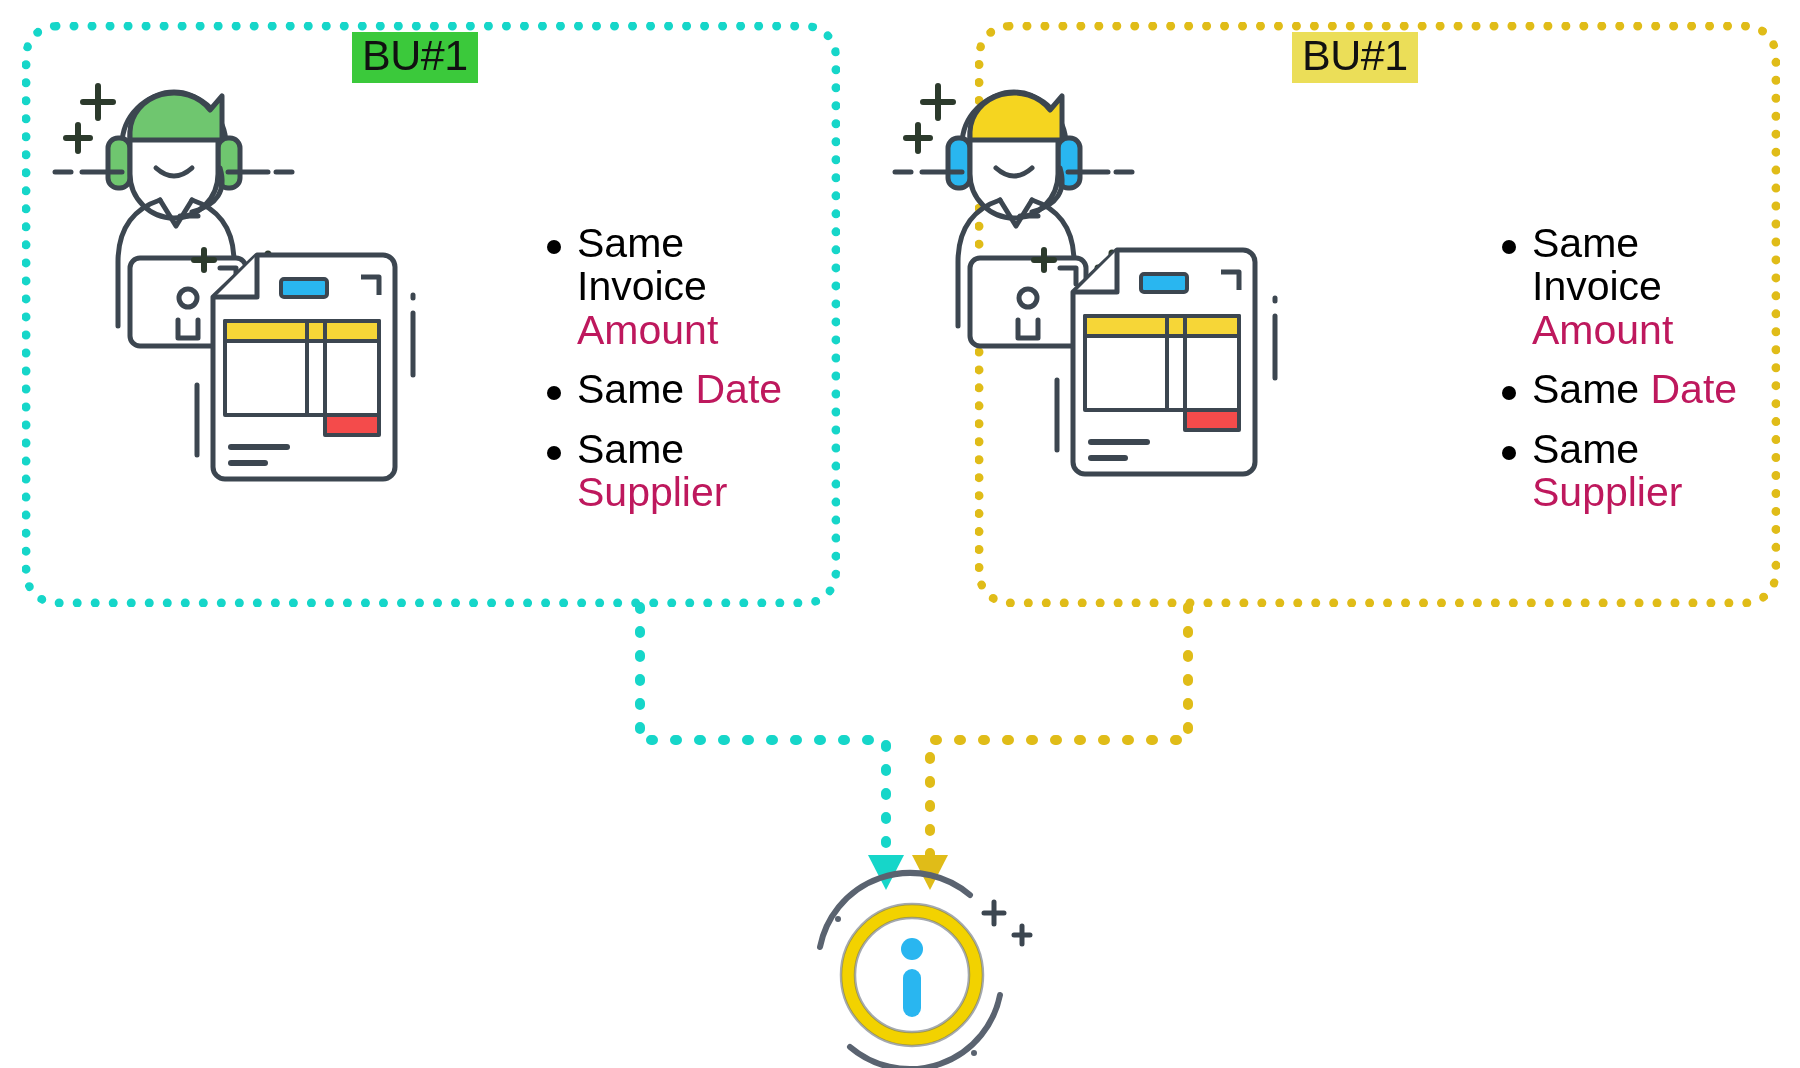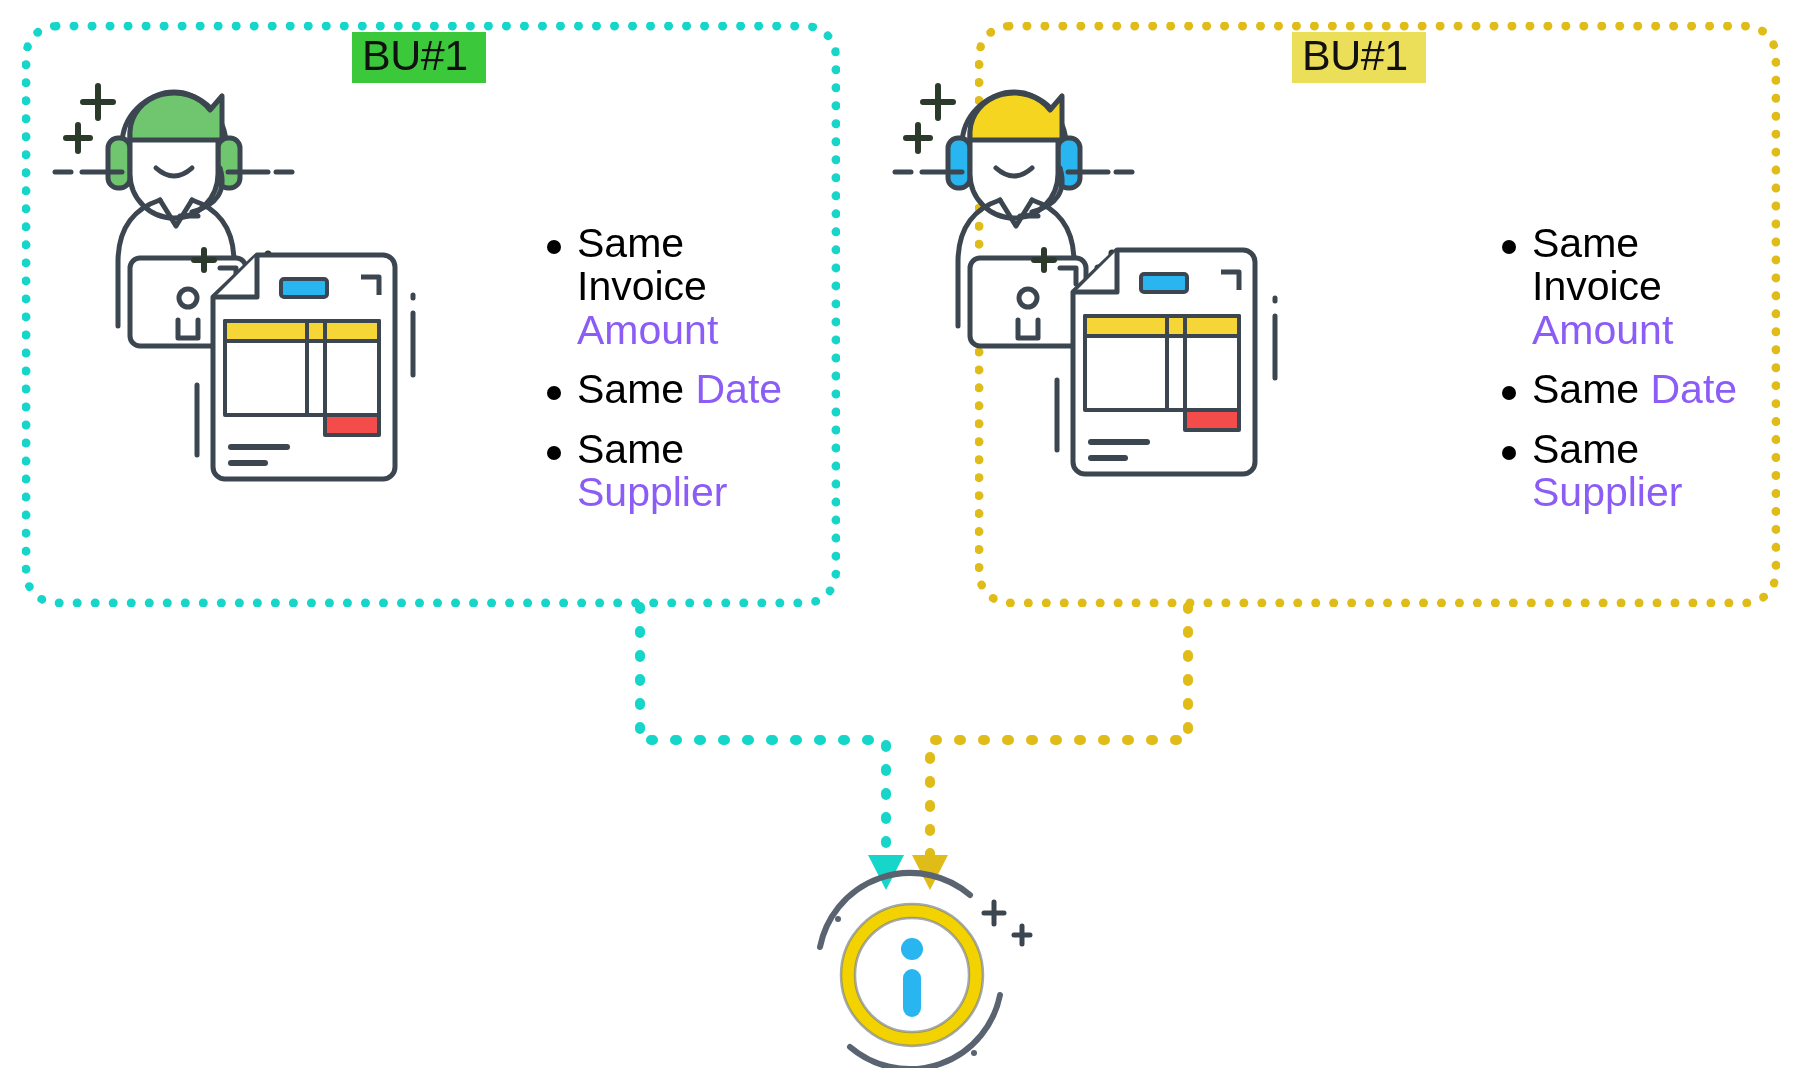--- a/index.html
+++ b/index.html
@@ -40,21 +40,21 @@
     left: 975px;
     top: 22px;
     width: 805px;
     height: 585px;
     border: 9px dotted #E0BC18;
   }
 
   
   .bu-badge {
     position: absolute;
-    padding: 2px 18px 6px 10px;
+    padding: 2px 10px 6px 10px;
     font-size: 43px;
     line-height: 1.0;
     letter-spacing: -0.5px;
     color: #111111;
     font-family: "Liberation Sans", sans-serif;
     white-space: nowrap;
   }
   .bu-badge-left {
     left: 352px;
     top: 32px;
@@ -95,21 +95,21 @@
     left: 545px;
     top: 222px;
     width: 240px;
   }
   .bullets-right {
     left: 1500px;
     top: 222px;
     width: 268px;
   }
   .hl {
-    color: #8b5cf6;
+    color: #be185d;
     margin-top: 35px;
   }
 
   
   .scene {
     position: absolute;
     left: 0; top: 0;
     width: 1800px;
     height: 1068px;
     pointer-events: none;

